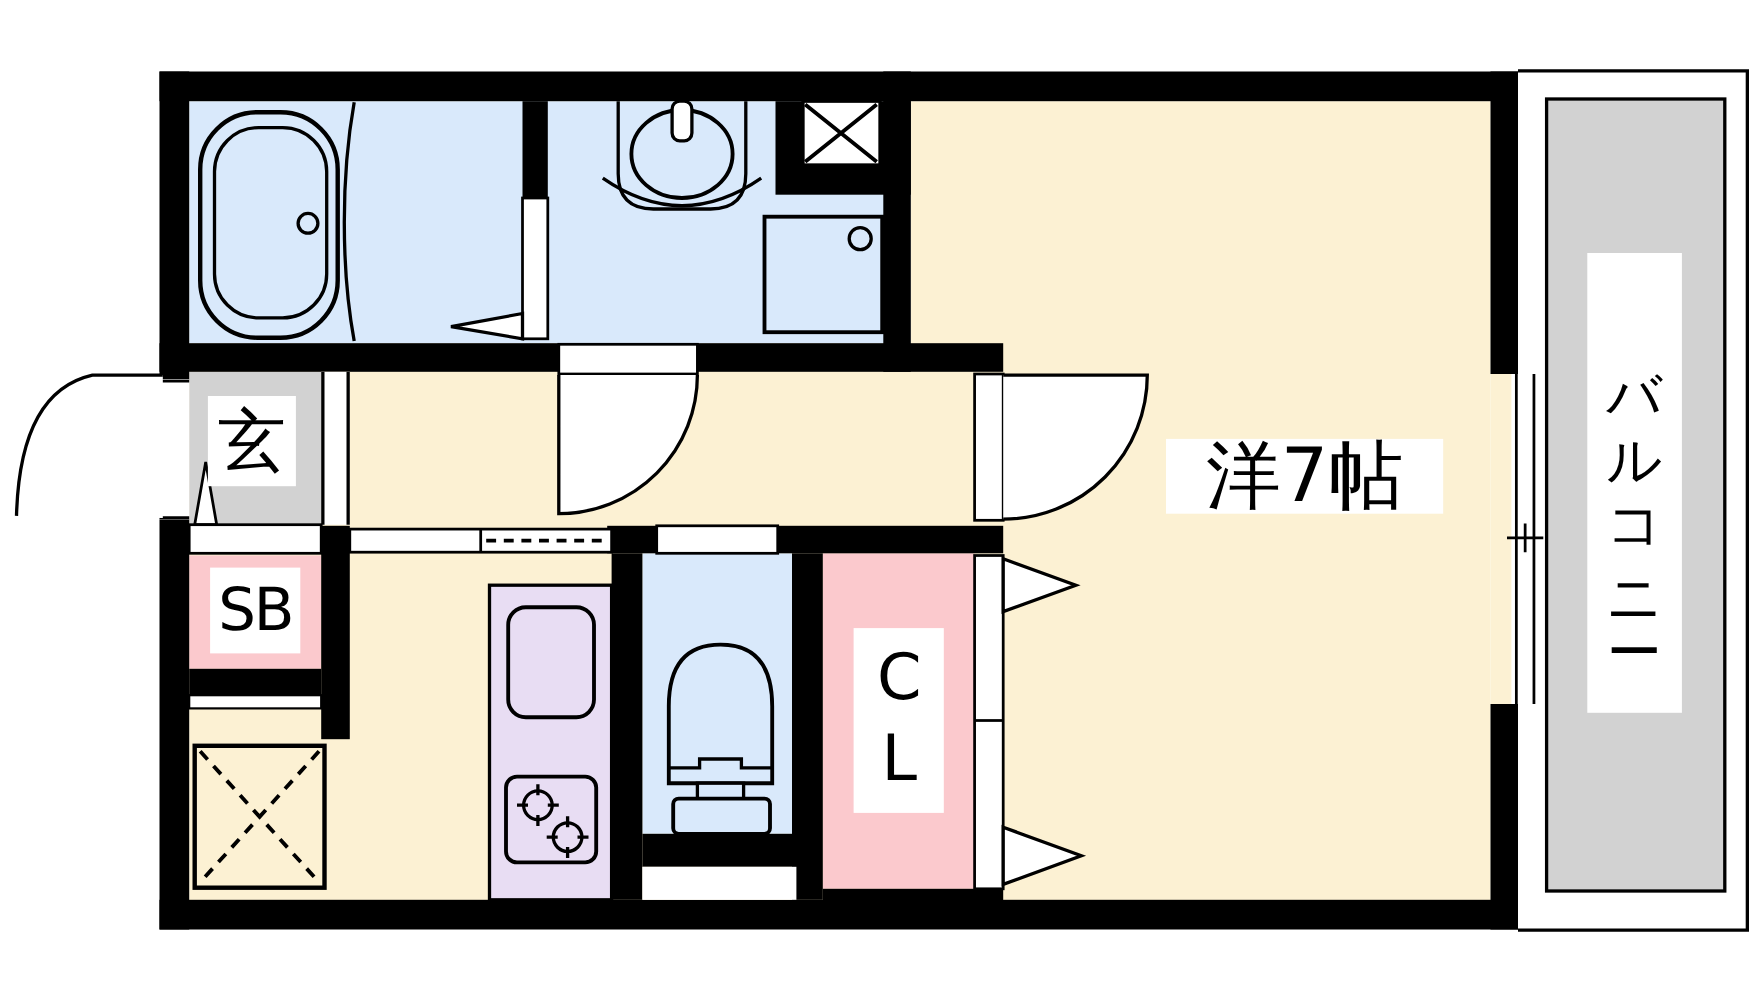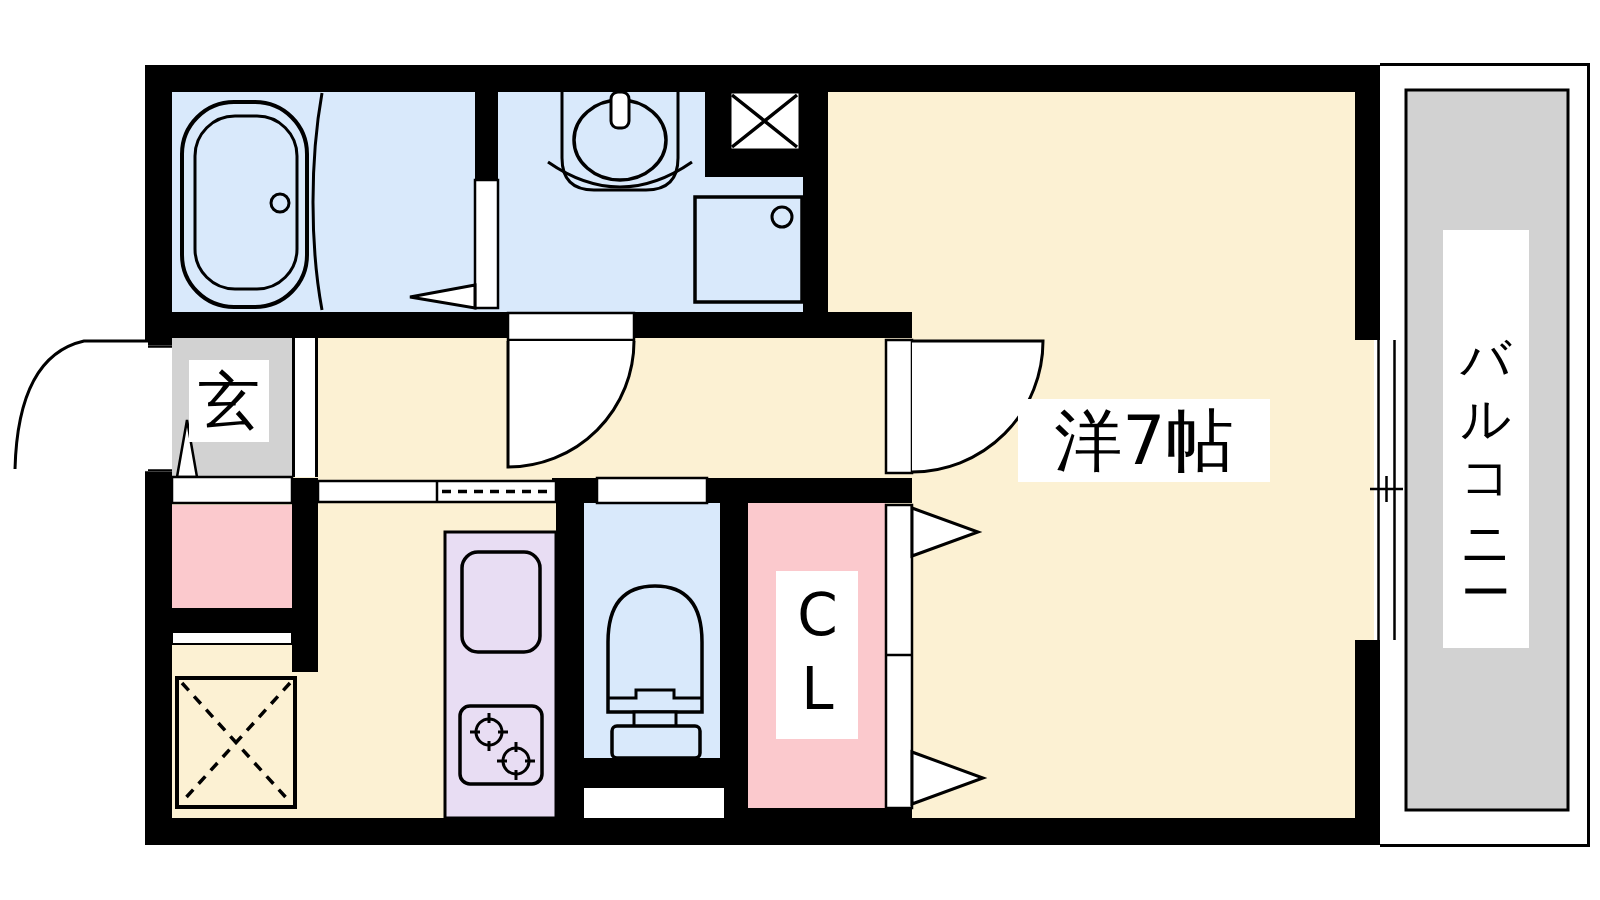--- a/index.html
+++ b/index.html
@@ -13,21 +13,21 @@
   html,body{margin:0;padding:0;background:#ffffff;}
   #stage{position:relative;width:1600px;height:900px;background:#ffffff;overflow:hidden;
          font-family:"DejaVu Sans","Liberation Sans",sans-serif;}
   #plan-svg{position:absolute;left:0;top:0;width:1600px;height:900px;}
   .room-label{position:absolute;background:#ffffff;color:#000;display:flex;
               align-items:center;justify-content:center;font-weight:500;line-height:1.05;}
   .lbl-entrance{left:189px;top:360px;width:80px;height:82px;font-size:62px;}
   .lbl-sb{left:191px;top:516px;width:82px;height:78px;font-size:54px;letter-spacing:-2px;}
   .lbl-cl{left:776px;top:571px;width:82px;height:168px;font-size:58px;
           writing-mode:vertical-rl;text-orientation:upright;letter-spacing:6px;}
-  .lbl-main{left:1018px;top:399px;width:252px;height:83px;font-size:68px;}
+  .lbl-main{left:1060px;top:399px;width:252px;height:68px;font-size:68px;}
   .lbl-balcony{left:1443px;top:230px;width:86px;height:418px;font-size:50px;
                writing-mode:vertical-rl;letter-spacing:9px;}
 </style>
 </head>
 <body>
 
 <div id="stage">
   <svg id="plan-svg" viewBox="0 0 1600 900">
 
     <g>
@@ -154,16 +154,17 @@
       </g>
 
       <g>
         <rect x="177" y="678" width="118" height="129" stroke-width="4"></rect>
         <path d="M182 683 L290 802 M290 683 L182 802" stroke-width="3.5" stroke-dasharray="10 8"></path>
       </g>
     </g>
   </svg>
 
   <div class="room-label lbl-entrance">玄</div>
+  <div class="room-label lbl-sb">SB</div>
   <div class="room-label lbl-cl">CL</div>
   <div class="room-label lbl-main">洋7帖</div>
   <div class="room-label lbl-balcony">バルコニー</div>
 </div>
 
 </body></html>

